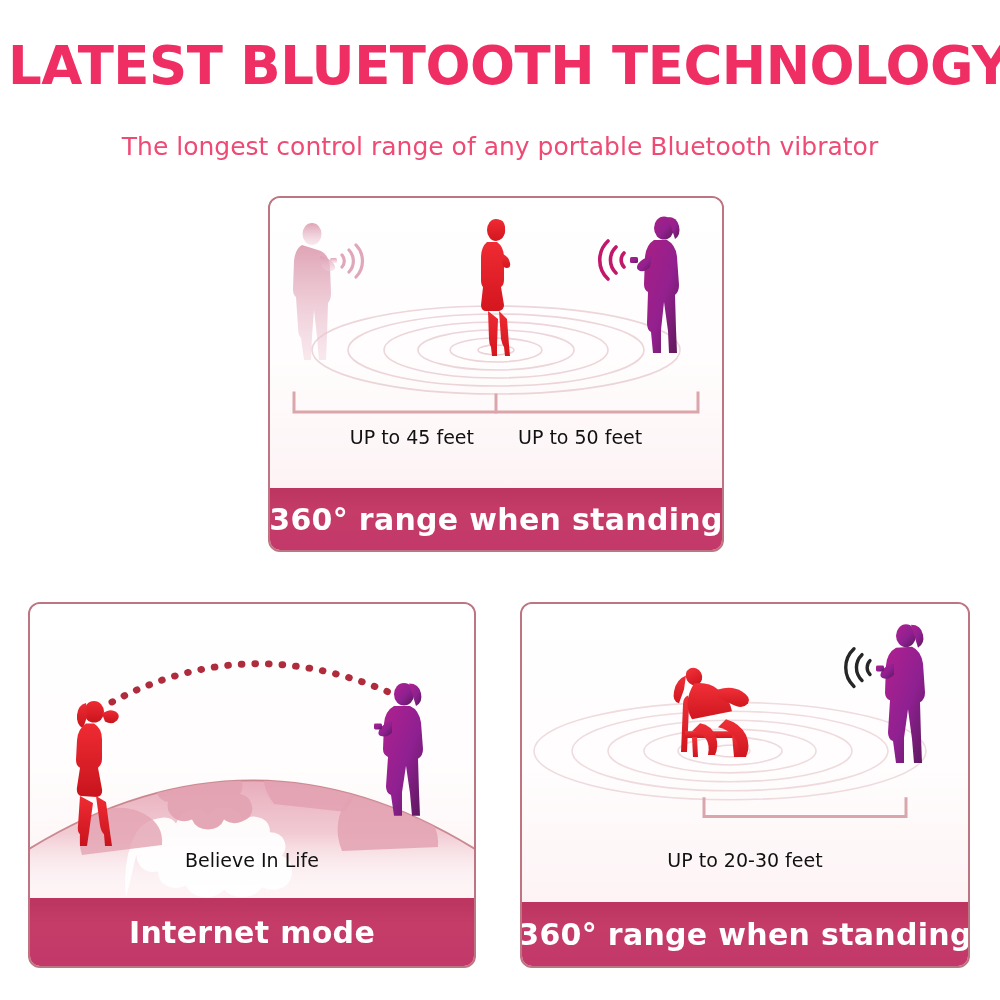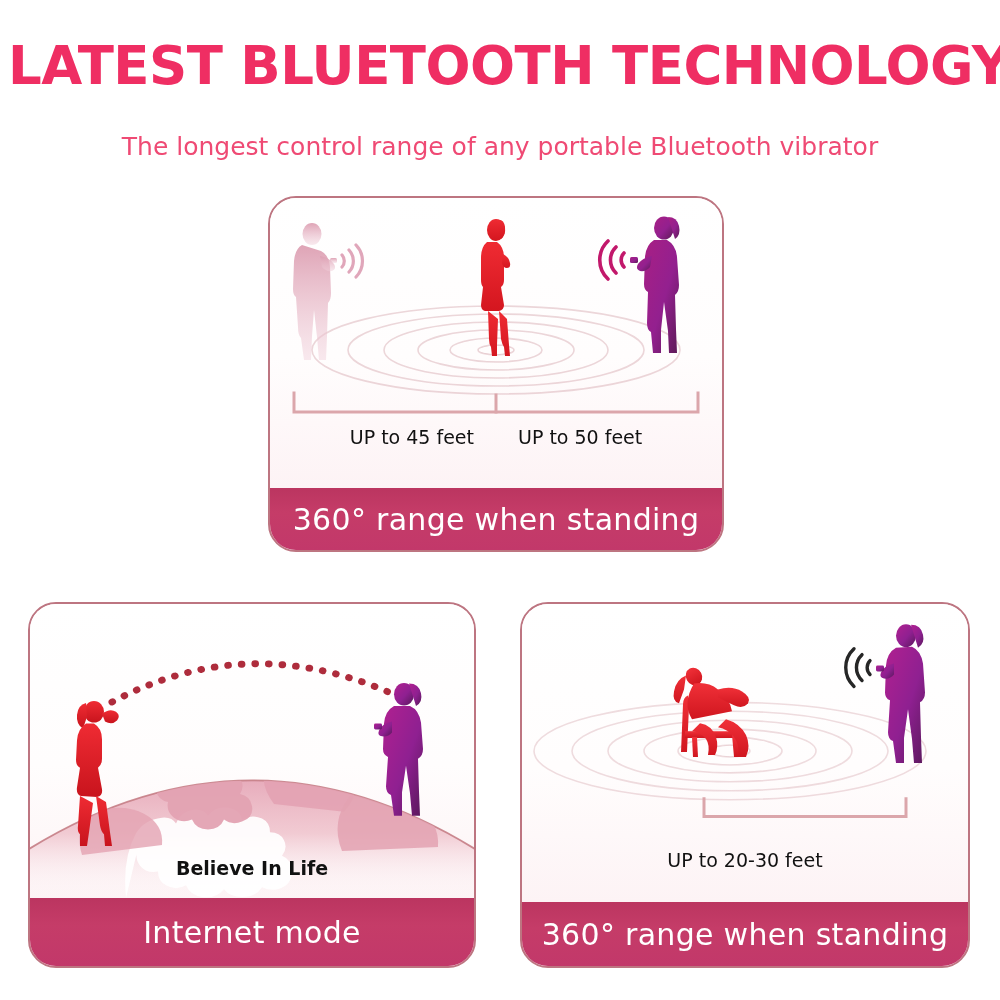--- a/index.html
+++ b/index.html
@@ -41,21 +41,21 @@
     color: #ef4a74;
     line-height: 1.2;
     white-space: nowrap;
   }
 
   
   .card {
     position: absolute;
     box-sizing: border-box;
     border: 2px solid #bd7581;
-    border-radius: 28px;
+    border-radius: 12px;
     background: #ffffff;
     overflow: hidden;
     display: flex;
     flex-direction: column;
   }
   .card-top {
     left: 268px; top: 196px;
     width: 456px; height: 356px;
   }
   .card-bl {
@@ -74,21 +74,21 @@
     overflow: hidden;
   }
   .card-footer {
     flex: 0 0 auto;
     background: linear-gradient(to bottom, #bb3560 0%, #c53c68 40%, #c2386a 100%);
     color: #ffffff;
     display: flex;
     align-items: center;
     justify-content: center;
     font-size: 30px;
-    font-weight: 400;
+    font-weight: 700;
     letter-spacing: 0.3px;
     white-space: nowrap;
   }
   .card-top .card-footer { height: 62px; }
   .card-bl  .card-footer { height: 68px; }
   .card-br  .card-footer { height: 64px; }
 
   
   .caption-row {
     position: absolute;
@@ -284,21 +284,21 @@
       <g fill="url(#purpleFig2)">
         <ellipse cx="374" cy="92" rx="10" ry="11.5"></ellipse>
         <path d="M379 81 q10 0 12 10 q2 9 -5 13 z"></path>
         <path d="M364 104 q-9 5 -10 18 l-1 26 q0 6 5 8 l-2 30 q0 7 5 9 l3 21 h8 l0 -24
                  l4 -27 l4 28 l2 23 h8 l-1 -25 l-1 -33 q5 -3 5 -10 l-2 -27 q-2 -13 -11 -17 z"></path>
         <path d="M362 120 q-10 2 -13 9 q-2 5 3 6 q6 1 10 -4 z"></path>
         <rect x="344" y="122" width="8" height="6" rx="1.5"></rect>
       </g>
     </svg>
 
-    <div class="caption-row" style="top: 253px; font-weight: bold;">
+    <div class="caption-row" style="top: 245px;">
       <span>Believe In Life</span>
     </div>
   </div>
 
   <div class="card-footer">
     <span>Internet mode</span>
   </div>
 </div>
 
 <div class="card card-br">

